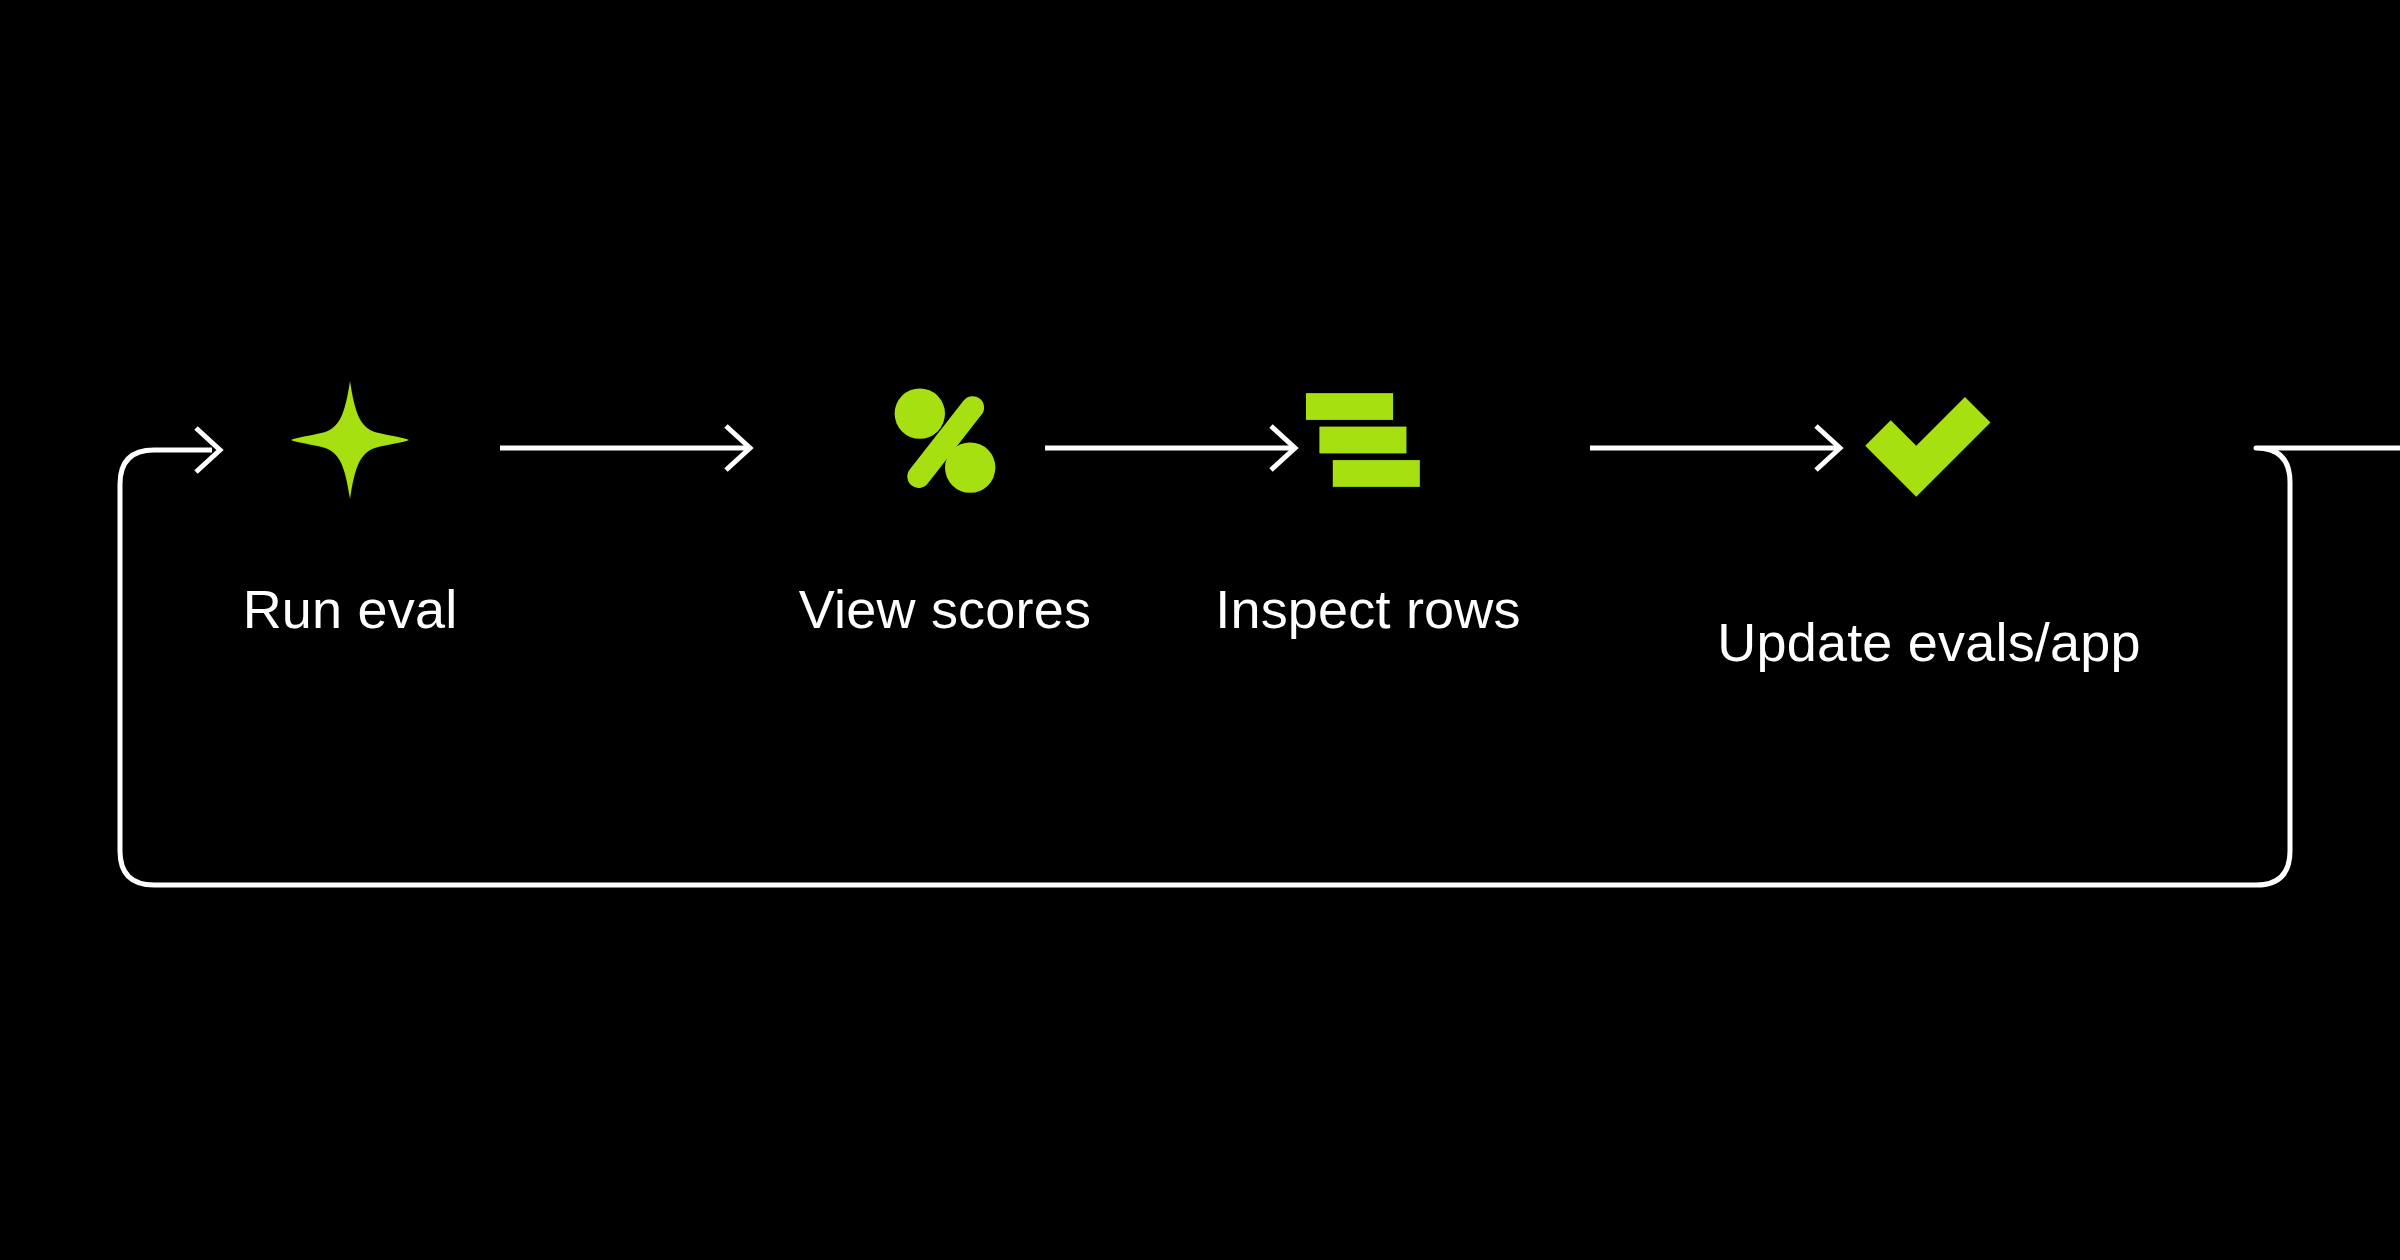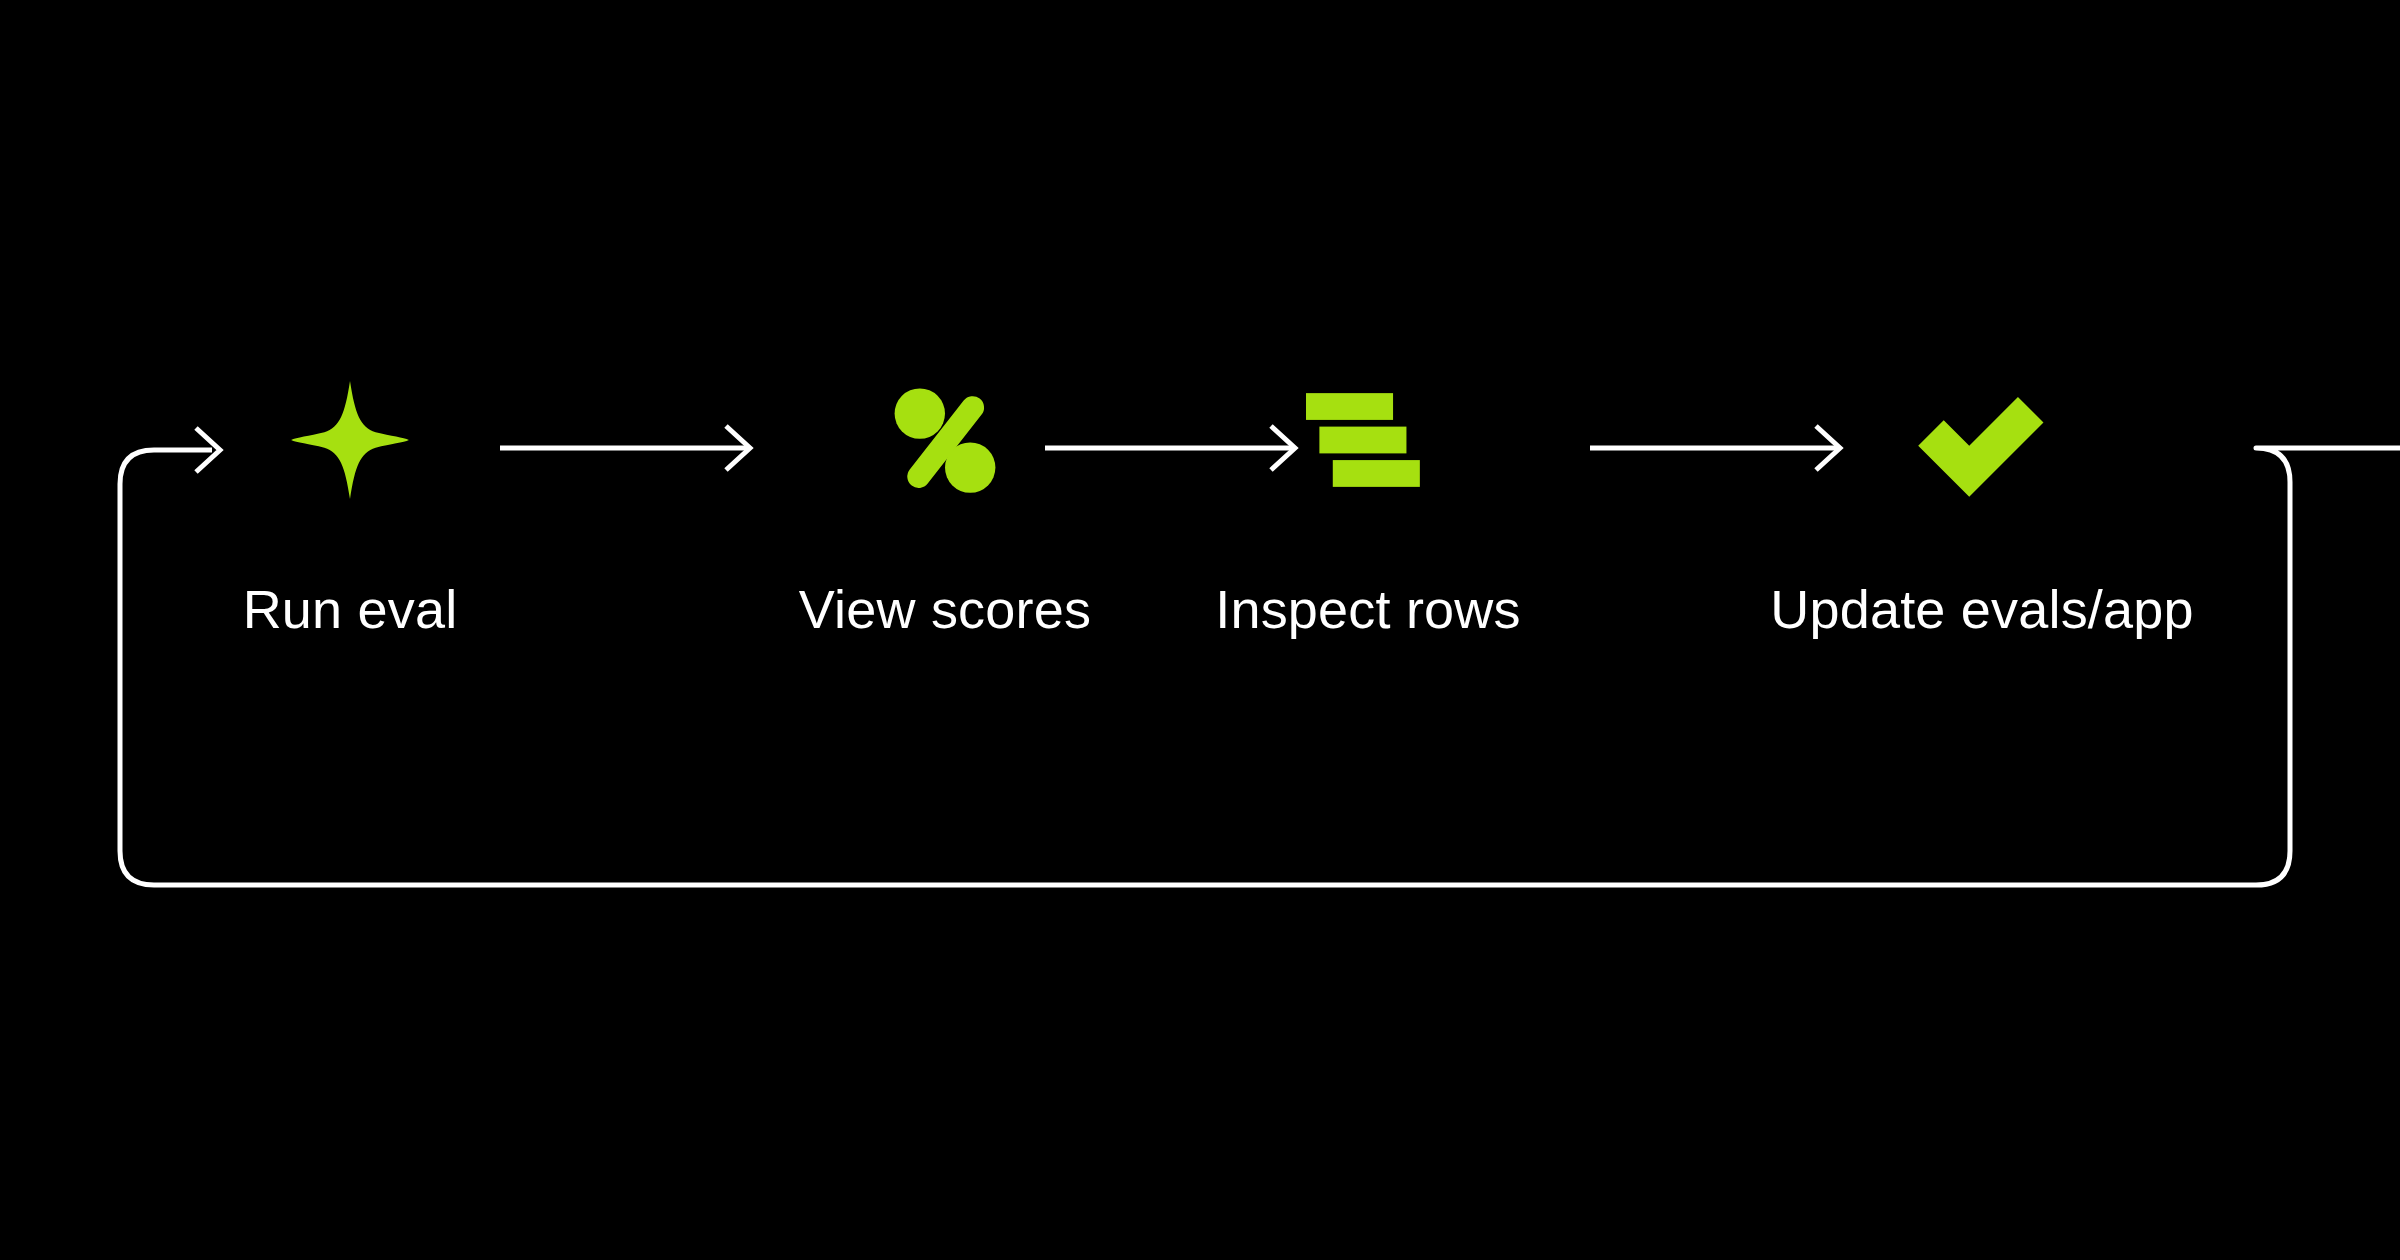--- a/index.html
+++ b/index.html
@@ -121,21 +121,21 @@
     <div class="step-icon">
       <svg viewBox="0 0 112 100" width="125" height="112" aria-hidden="true">
         <rect x="0" y="8" width="78" height="24" fill="#A6E010"></rect>
         <rect x="12" y="38" width="78" height="24" fill="#A6E010"></rect>
         <rect x="24" y="68" width="78" height="24" fill="#A6E010"></rect>
       </svg>
     </div>
     <div class="step-label">Inspect rows</div>
   </div>
 
-  <div class="step" style="left:1982px;">
+  <div class="step" style="left:1929px;gap:33px;">
     <div class="step-icon">
       <svg viewBox="0 0 110 100" width="128" height="116" aria-hidden="true">
         <polygon points="0,55 22,33 44,55 86,13 108,35 44,99" fill="#A6E010"></polygon>
       </svg>
     </div>
     <div class="step-label">Update evals/app</div>
   </div>
 
 </div>
 

